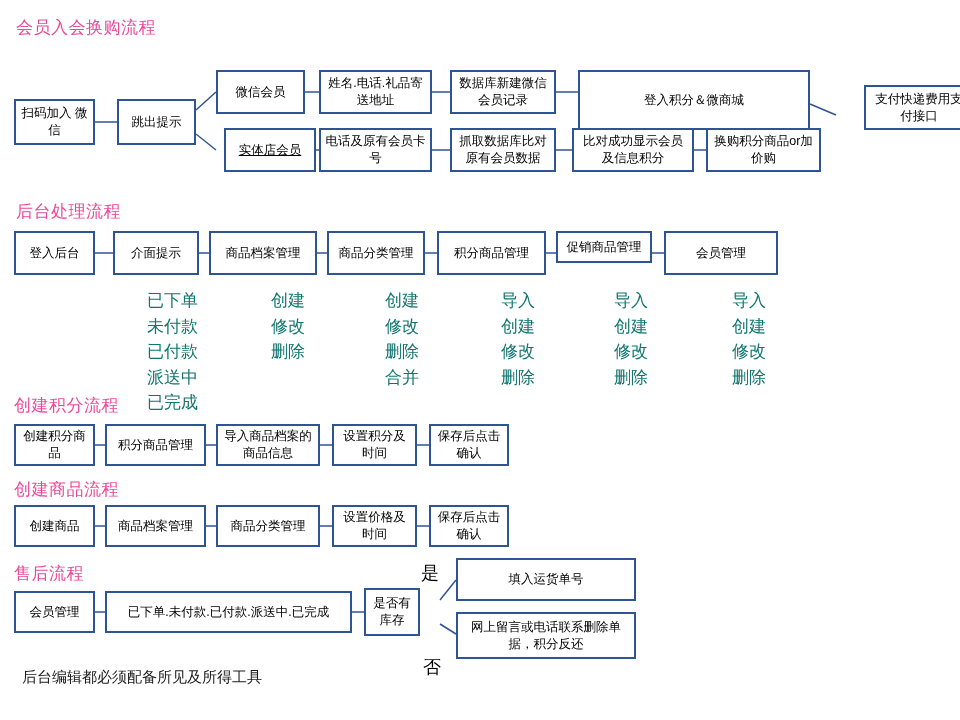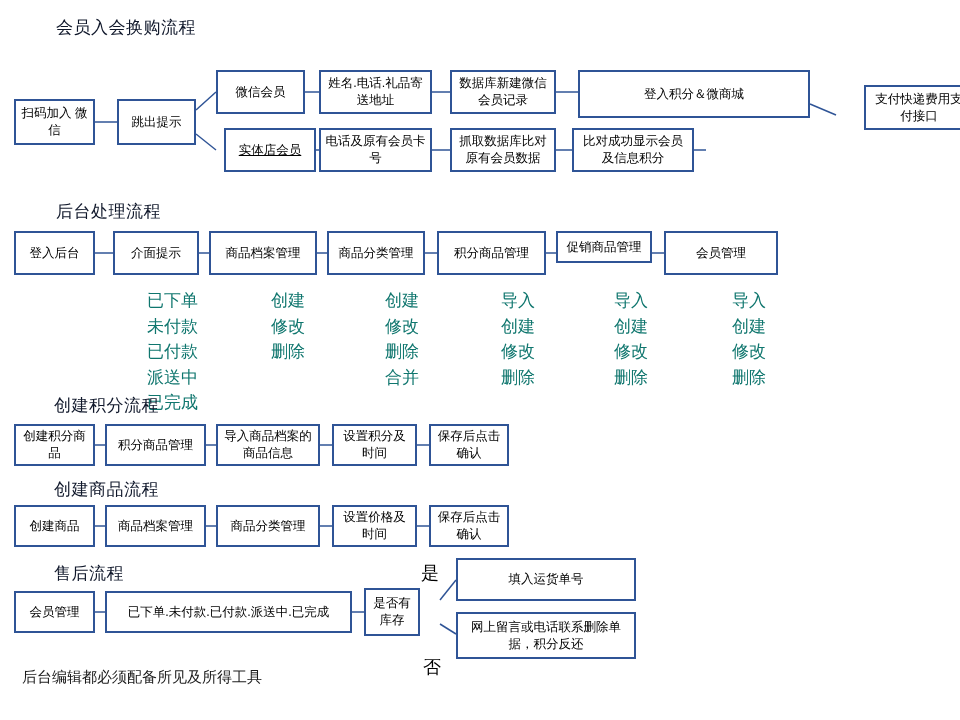--- a/index.html
+++ b/index.html
@@ -15,24 +15,23 @@
     overflow: hidden;
   }
   #canvas {
     position: relative;
     width: 960px;
     height: 720px;
   }
   .section-title {
     position: absolute;
     font-size: 17px;
-    color: #0f172a;
+    color: #ec4899;
     white-space: nowrap;
     letter-spacing: 0.5px;
-    margin-left: 40px;
   }
   .box {
     position: absolute;
     box-sizing: border-box;
     border: 2px solid #2f5496;
     background: #ffffff;
     display: flex;
     align-items: center;
     justify-content: center;
     text-align: center;
@@ -131,21 +130,21 @@
   </div>
 
   <div class="box" style="left:319px; top:70px; width:113px; height:44px;">
     <span>姓名.电话.礼品寄送地址</span>
   </div>
 
   <div class="box" style="left:450px; top:70px; width:106px; height:44px;">
     <span>数据库新建微信会员记录</span>
   </div>
 
-  <div class="box" style="left:578px; top:70px; width:232px; height:48px;">
+  <div class="box" style="left:578px; top:70px; width:232px; height:60px;">
     <span>登入积分＆微商城</span>
   </div>
 
   <div class="box" style="left:836px; top:85px; width:110px; height:45px;margin-left:28px;">
     <span>支付快递费用支付接口</span>
   </div>
 
   <div class="box" style="left:224px; top:128px; width:92px; height:44px;text-decoration:underline;">
     <span>实体店会员</span>
   </div>
@@ -155,20 +154,23 @@
   </div>
 
   <div class="box" style="left:450px; top:128px; width:106px; height:44px;">
     <span>抓取数据库比对原有会员数据</span>
   </div>
 
   <div class="box" style="left:572px; top:128px; width:122px; height:44px;">
     <span>比对成功显示会员及信息积分</span>
   </div>
 
+  <div class="box" style="left:706px; top:128px; width:115px; height:44px;">
+    <span>换购积分商品or加价购</span>
+  </div>
 
   <div class="section-title" style="left:16px; top:200px;">后台处理流程</div>
 
   <div class="box" style="left:14px; top:231px; width:81px; height:44px;">
     <span>登入后台</span>
   </div>
 
   <div class="box" style="left:113px; top:231px; width:86px; height:44px;">
     <span>介面提示</span>
   </div>

